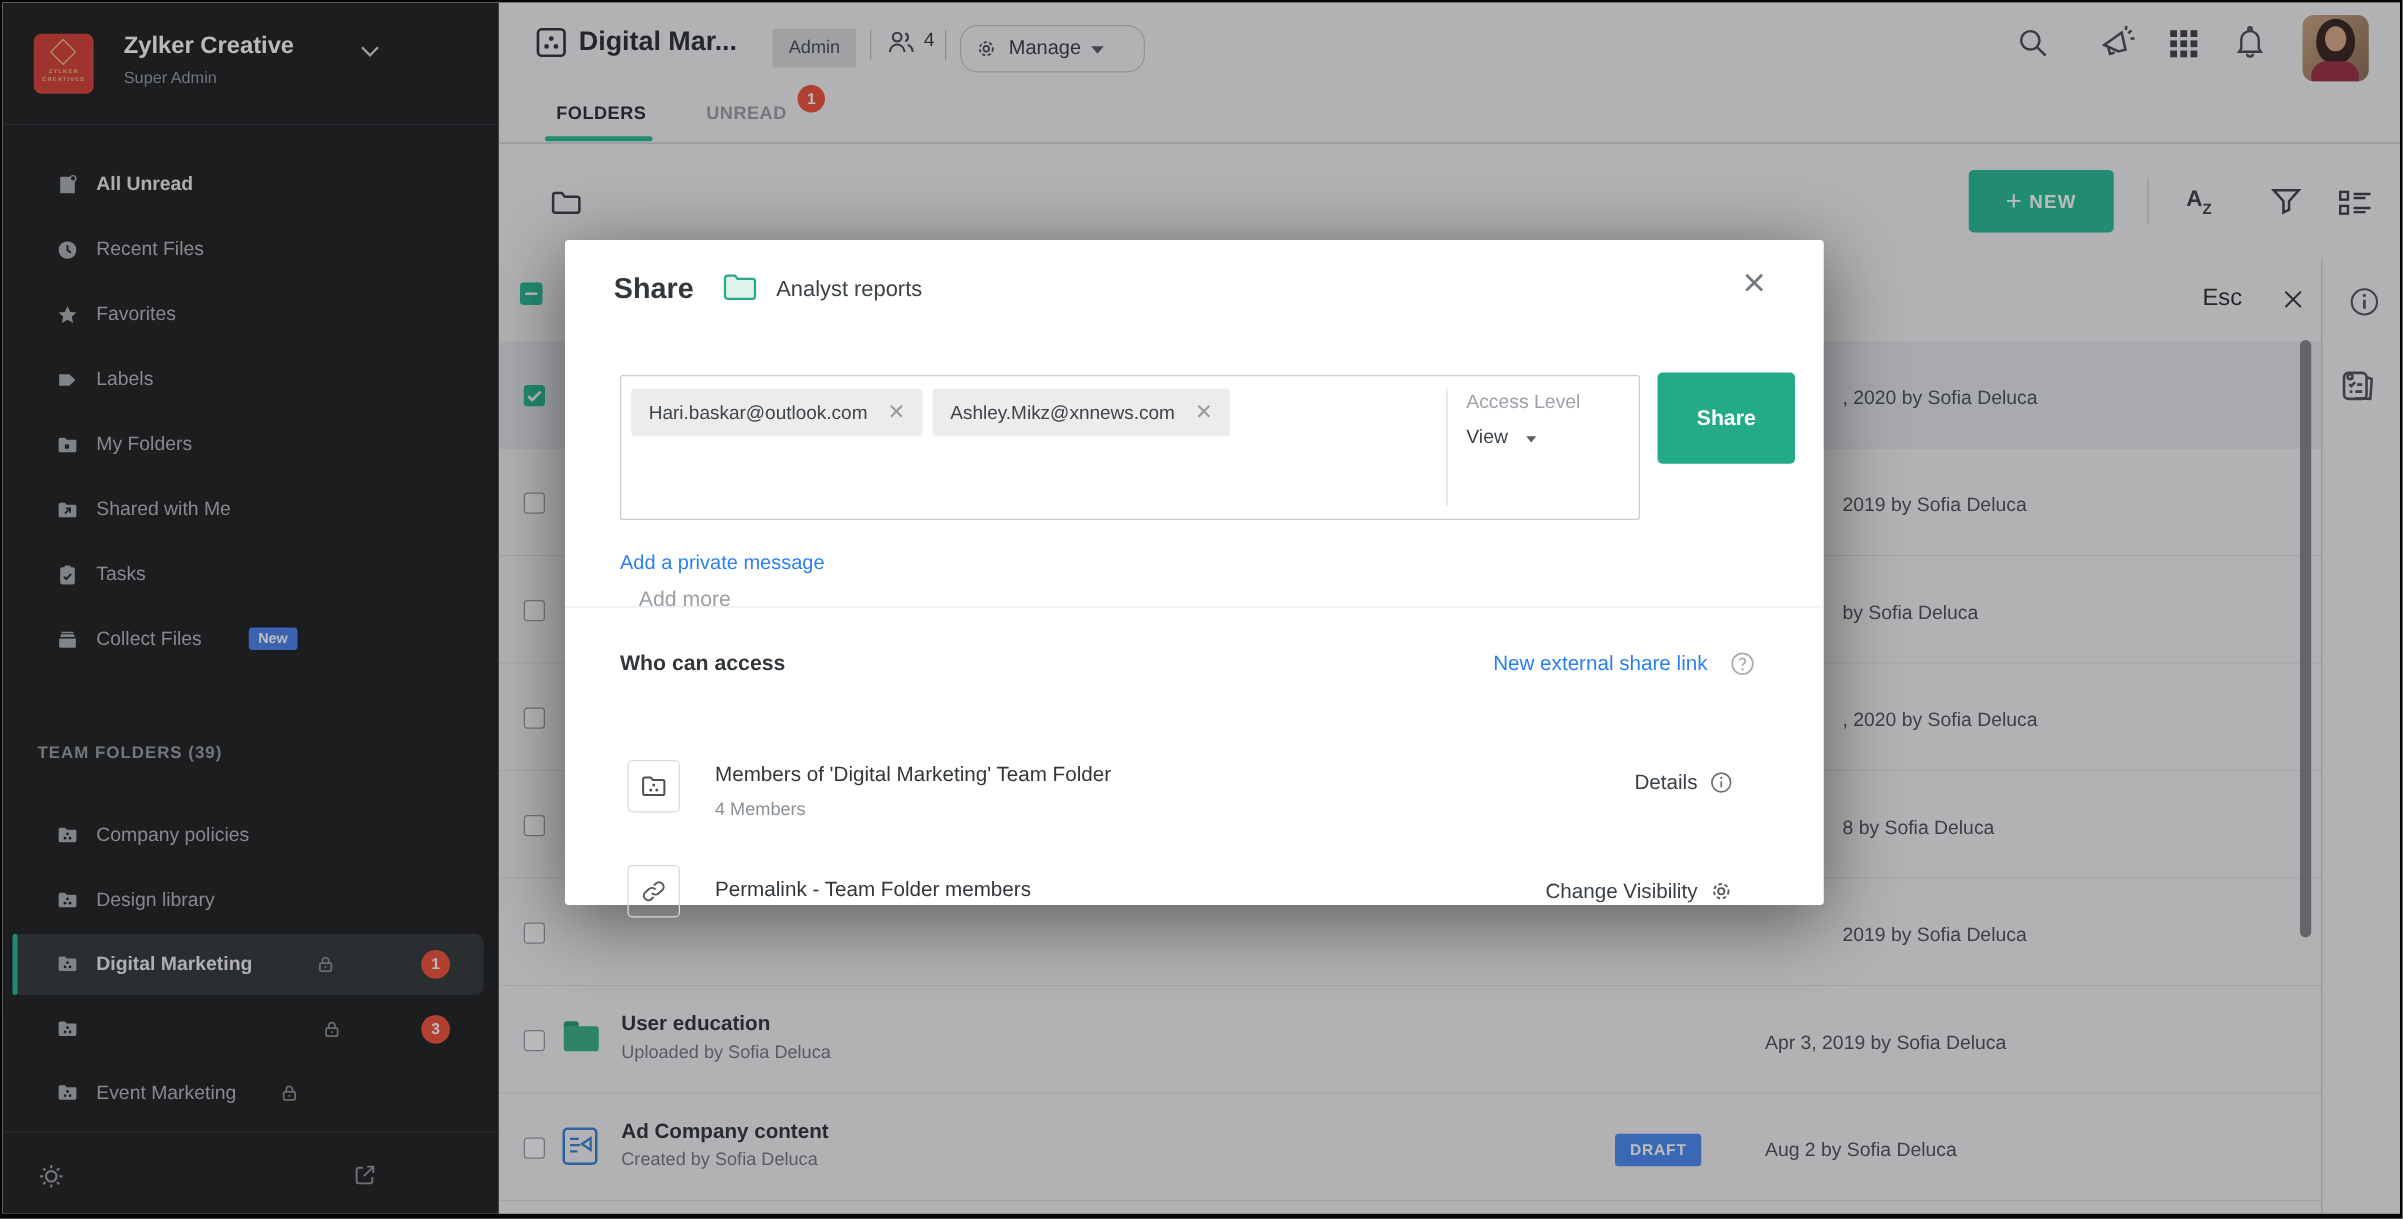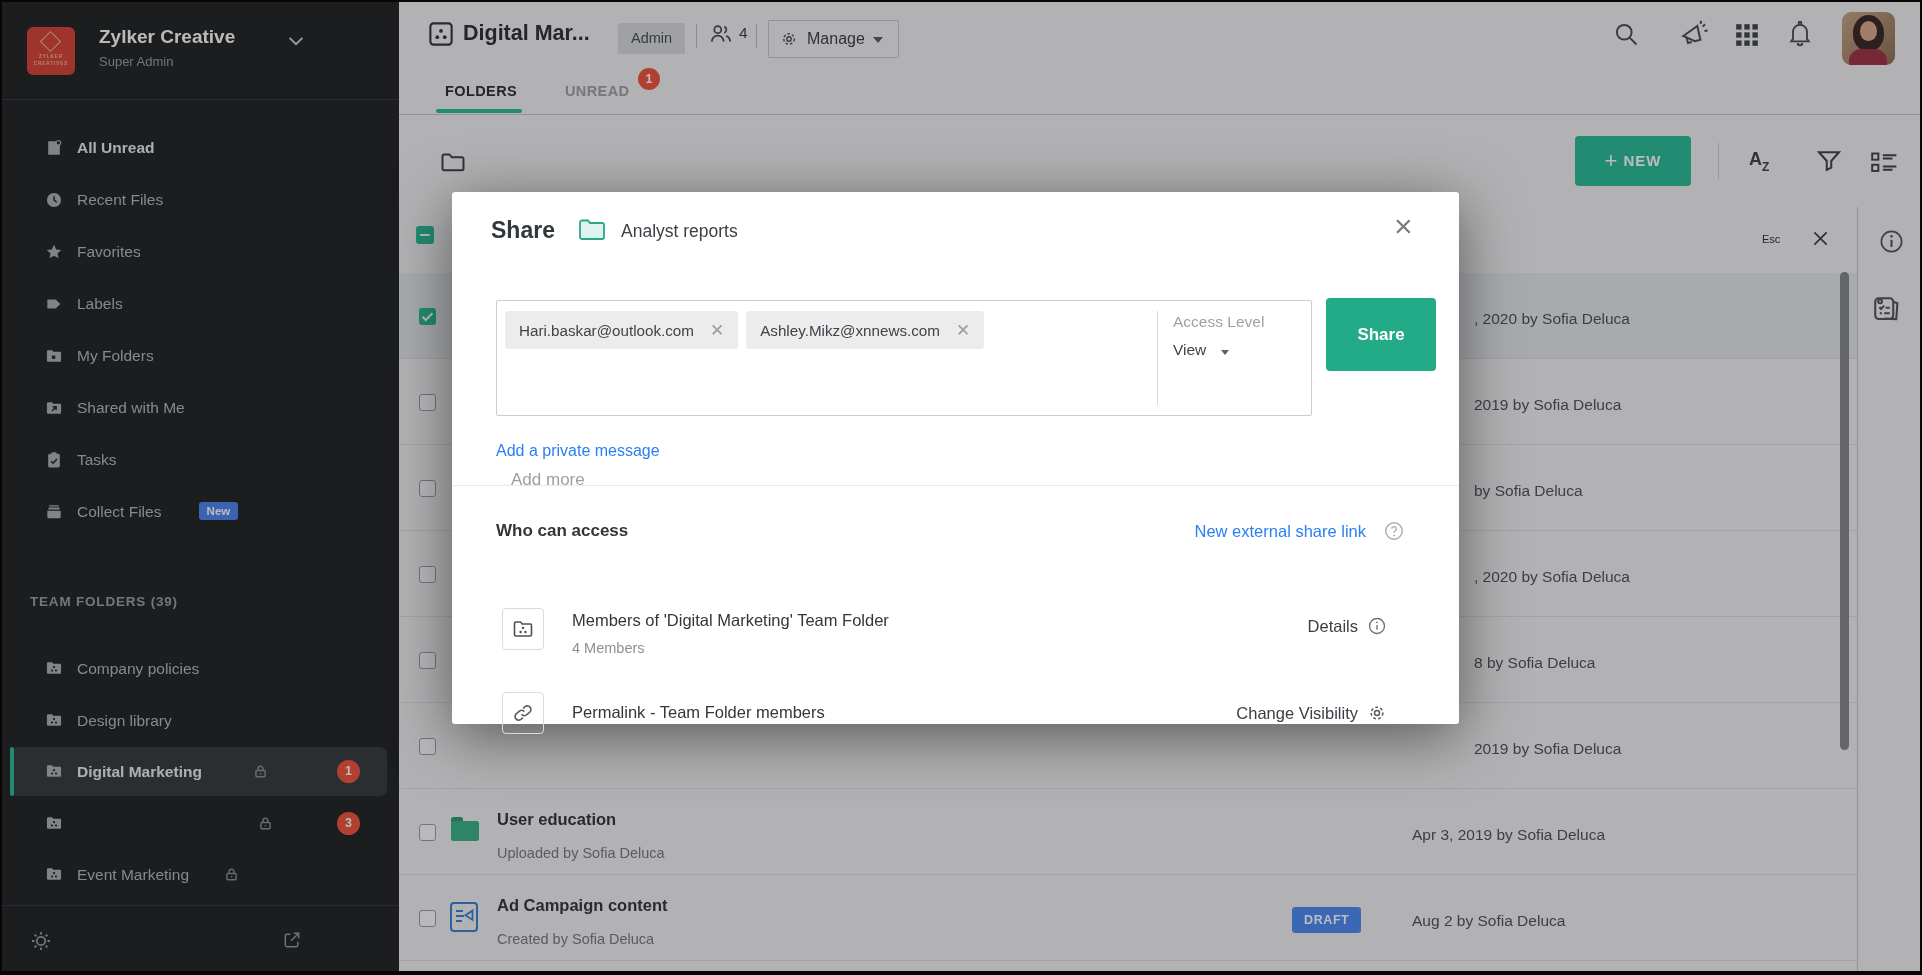--- a/index.html
+++ b/index.html
@@ -34,22 +34,22 @@
   .cnt{position:absolute;right:39px;top:14px;width:23px;height:23px;border-radius:50%;background:#f05540;
        color:#fff;font-size:12.5px;font-weight:700;text-align:center;line-height:23px;}
   .adminbar{position:absolute;left:0;top:903px;width:397px;height:68px;border-top:1px solid #36393b;}
 
   
   .hdr-border{position:absolute;left:397px;top:112px;width:1525px;height:1px;background:#c5c7c9;z-index:1;}
   .ic{color:#4b5054;}
   .chip{position:absolute;left:616px;top:21px;height:31px;line-height:31px;padding:0 13px;background:#d9dadc;
         border-radius:2px;font-size:14.5px;color:#4a4f54;z-index:1;}
   .vsep{position:absolute;top:22px;width:1px;height:24px;background:#bcbec0;z-index:1;}
-  .managebox{position:absolute;left:766px;top:18px;width:131px;height:38px;border:1.5px solid #c6c9cb;
-             border-radius:1px;box-sizing:border-box;z-index:1;cursor:pointer;padding-left:44px;}
+  .managebox{position:absolute;left:766px;top:18px;width:148px;height:38px;border:1.5px solid #c6c9cb;
+             border-radius:14px;box-sizing:border-box;z-index:1;cursor:pointer;padding-left:44px;}
   .caret{width:0;height:0;border-left:5px solid transparent;border-right:5px solid transparent;border-top:6px solid #5a5f63;}
   .tab{position:absolute;top:81px;font-size:14.5px;font-weight:700;letter-spacing:.4px;z-index:1;cursor:pointer;}
   .tabline{position:absolute;left:434px;top:107px;width:86px;height:4px;border-radius:2px;background:#2bbd97;z-index:1;}
   .tbadge{position:absolute;left:636px;top:66px;width:22px;height:22px;border-radius:50%;background:#f05540;color:#fff;
           font-size:12.5px;font-weight:700;text-align:center;line-height:22px;z-index:2;}
   .newbtn{position:absolute;left:1573px;top:134px;width:116px;height:50px;border-radius:4px;background:#2bbd97;
           color:#fff;text-align:center;line-height:50px;z-index:1;cursor:pointer;}
   .newbtn .plus{font-size:22px;font-weight:400;vertical-align:-2px;margin-right:6px;}
   .newbtn .nl{font-size:15px;font-weight:700;letter-spacing:1px;}
   .avatar{position:absolute;left:1840px;top:10px;width:53px;height:53px;border-radius:9px;overflow:hidden;
@@ -58,32 +58,32 @@
   .avatar .face{position:absolute;left:18px;top:9px;width:17px;height:20px;background:#dcab8b;border-radius:50% 50% 48% 48%;}
   .avatar .body{position:absolute;left:7px;top:37px;width:38px;height:20px;background:#9e3548;border-radius:12px 12px 0 0;}
 
   
   .frow{position:absolute;left:397px;width:1458px;height:86px;border-bottom:1px solid #dcdee0;box-sizing:border-box;background:#f1f2f3;}
   .frow.sel{background:#e4e7e9;}
   .cb{position:absolute;left:20px;top:35px;width:17px;height:17px;border-radius:3px;box-sizing:border-box;
       border:1.7px solid #9aa0a4;background:#fafbfb;cursor:pointer;}
   .cb.on{border:none;background:#2bbd97;}
   .fname{position:absolute;left:98px;top:21px;font-size:16.5px;font-weight:700;color:#33383c;}
-  .fsub{position:absolute;left:98px;top:56px;font-size:14.5px;color:#767c81;}
+  .fsub{position:absolute;left:98px;top:45px;font-size:14.5px;color:#767c81;}
   .fdate{position:absolute;top:37px;font-size:15.5px;color:#4f555a;}
   .fbadge{position:absolute;left:893px;top:32px;height:26px;line-height:26px;padding:0 12px;border-radius:3px;
           background:#4f8df5;color:#fff;font-size:12.5px;font-weight:700;letter-spacing:.6px;}
   .ricon{position:absolute;left:50px;top:26px;}
   .scrollthumb{position:absolute;left:1838px;top:270px;width:9px;height:478px;border-radius:5px;background:#85888b;z-index:1;}
   .rp-border{position:absolute;left:1855px;top:205px;width:1px;height:766px;background:#c5c7c9;z-index:1;}
 
   
   .dim{position:absolute;left:0;top:0;width:1922px;height:971px;background:rgba(6,8,10,0.27);z-index:50;}
   .eschint{position:absolute;left:1760px;top:226px;z-index:60;display:flex;align-items:center;gap:30px;
-           color:#24272a;font-size:11px;}
+           color:#24272a;font-size:19px;}
   .dialog{position:absolute;left:450px;top:190px;width:1007px;height:532px;background:#fff;border-radius:3px;
           box-shadow:0 12px 60px rgba(0,0,0,.5);z-index:100;}
   .dlg-title{position:absolute;left:39px;top:25px;font-size:23px;font-weight:700;color:#32373b;}
   .dlg-close{position:absolute;left:942px;top:16px;font-size:32px;font-weight:300;color:#767c81;cursor:pointer;line-height:36px;}
   .inputbox{position:absolute;left:44px;top:108px;width:816px;height:116px;border:1px solid #c9cdd0;border-radius:2px;box-sizing:border-box;}
   .chiprow{position:absolute;left:8px;top:10px;display:flex;gap:8px;}
   .chipel{display:flex;align-items:center;height:38px;background:#ececed;border-radius:3px;padding:0 14px;
           font-size:15.2px;color:#3e4449;}
   .chipel .x{margin-left:16px;color:#989da2;font-size:17px;cursor:pointer;}
   .addmore{position:absolute;left:12px;top:168px;border:none;outline:none;font-size:17px;color:#3e4449;width:300px;
@@ -445,21 +445,21 @@
       </div>
       <div class="frow" style="top: 873px;">
         <div class="cb"></div>
         <span class="ricon">
           <svg viewBox="0 0 30 32" width="30" height="32" fill="none" stroke="#3b82d6" stroke-width="2">
             <rect x="2" y="2" width="26" height="28" rx="3"></rect>
             <path d="M7 10h7M7 15h8M7 20h6" stroke-width="1.8"></path>
             <path d="M23.5 9.5v9.4l-7-4.7z" stroke-width="1.8"></path>
           </svg>
         </span>
-        <div class="fname">Ad Campaign content</div>
+        <div class="fname">Ad Company content</div>
         <div class="fsub">Created by Sofia Deluca</div>
         <span class="fbadge">DRAFT</span>
         <span class="fdate" style="left: 1013px;">Aug 2 by Sofia Deluca</span>
       </div>
     </div>
   <div class="scrollthumb"></div>
   <div class="rp-border"></div>
 
   <span class="abs" style="left:1876px;top:226px;z-index:1;color:#53585c;">
     <svg viewBox="0 0 24 24" width="27" height="27" fill="none" stroke="currentColor" stroke-width="1.5">

